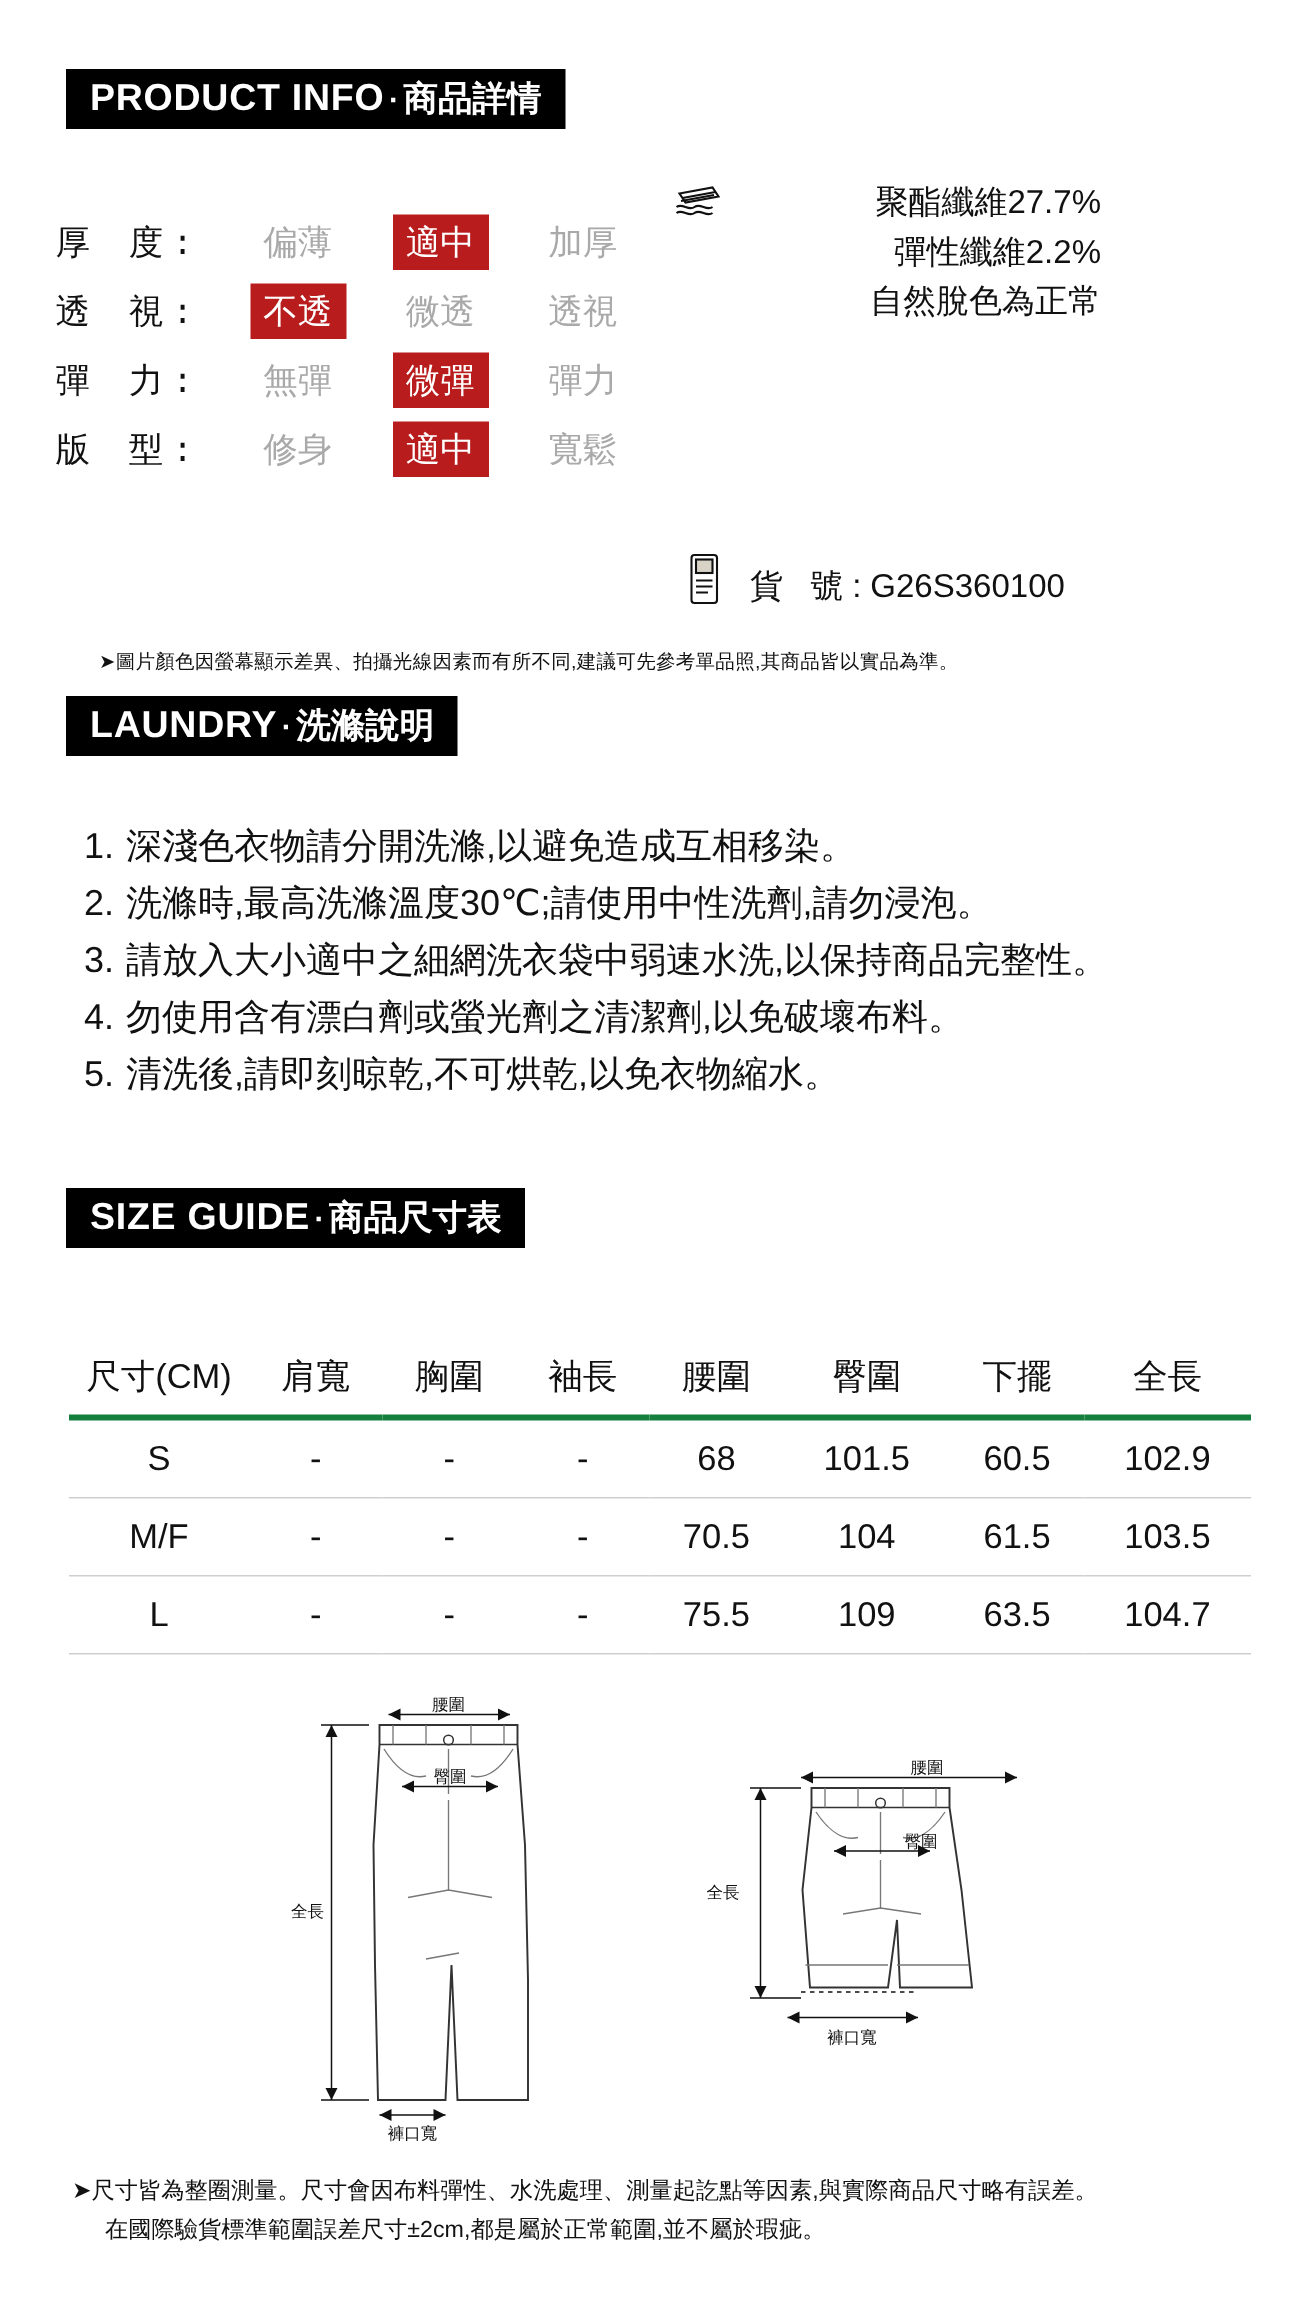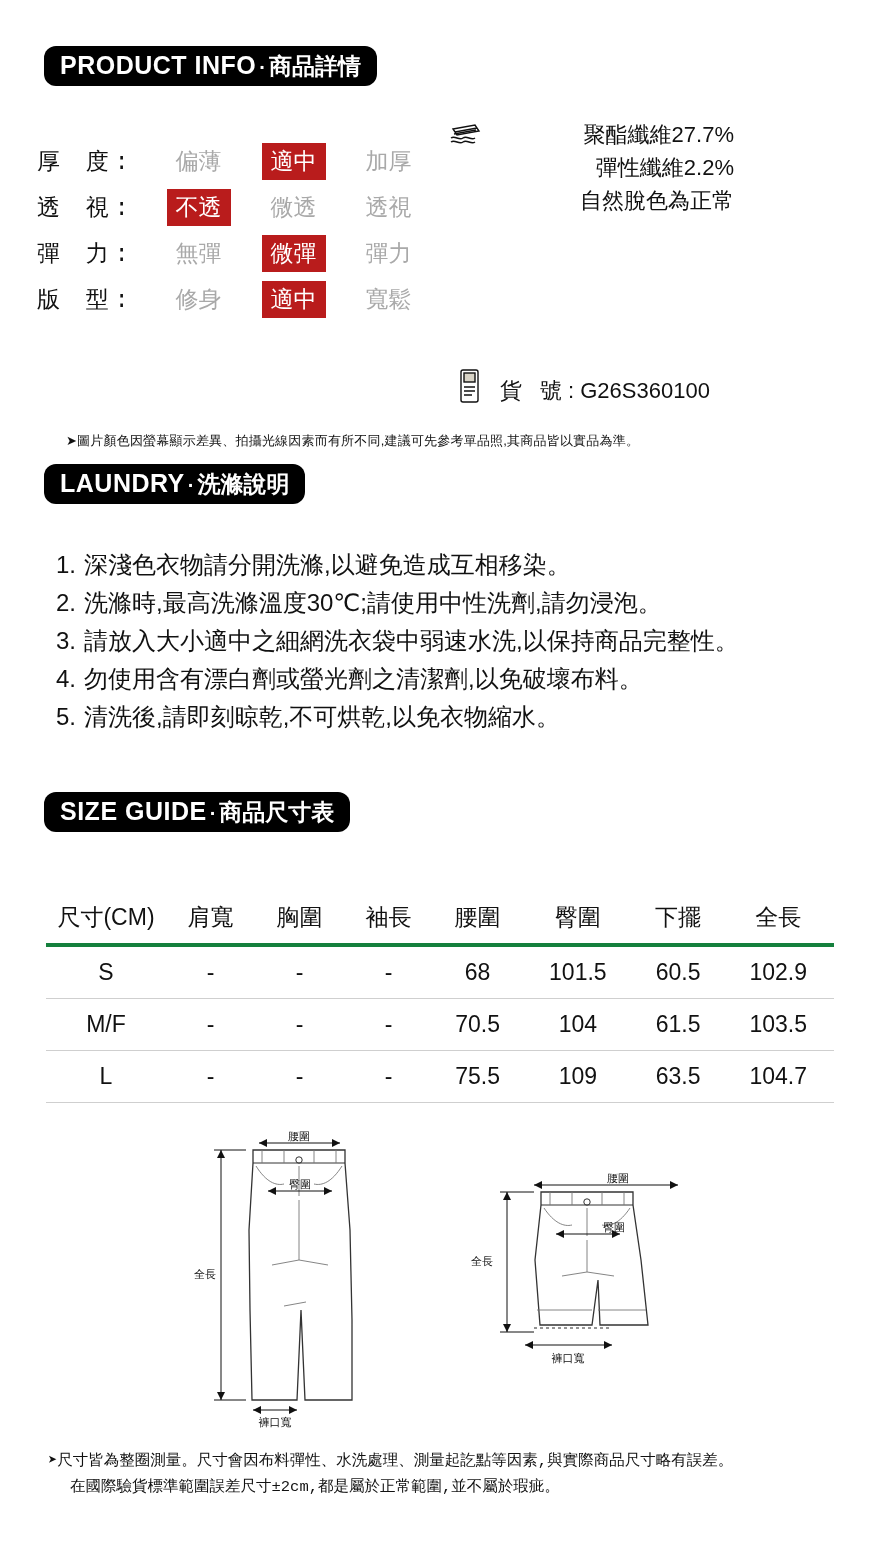--- a/index.html
+++ b/index.html
@@ -24,21 +24,20 @@
 
   
   .band {
     display: inline-block;
     background: #000000;
     color: #ffffff;
     font-weight: bold;
     padding: 7px 16px 8px 16px;
     line-height: 1;
     white-space: nowrap;
-    border-radius: 12px;
   }
   .band .en {
     font-size: 25px;
     letter-spacing: 0.5px;
   }
   .band .dot {
     font-size: 20px;
     padding: 0 3px;
   }
   .band .zh {
@@ -189,21 +188,20 @@
     height: 320px;
   }
 
   .note-size {
     position: absolute;
     left: 48px;
     top: 1448px;
     width: 800px;
     font-size: 15.5px;
     line-height: 26px;
-    font-family: Liberation Mono, monospace;
   }
   .note-size .l2 { display: block; padding-left: 22px; }
 
   svg { display: block; }
 </style>
 </head>
 <body>
 
 <div class="page">
 

